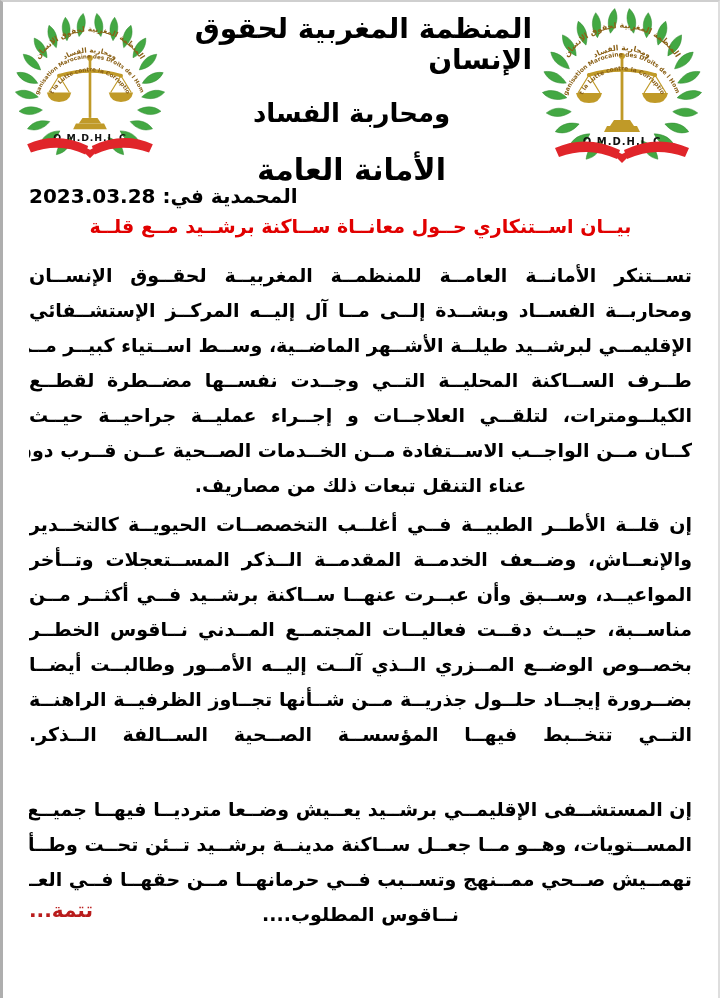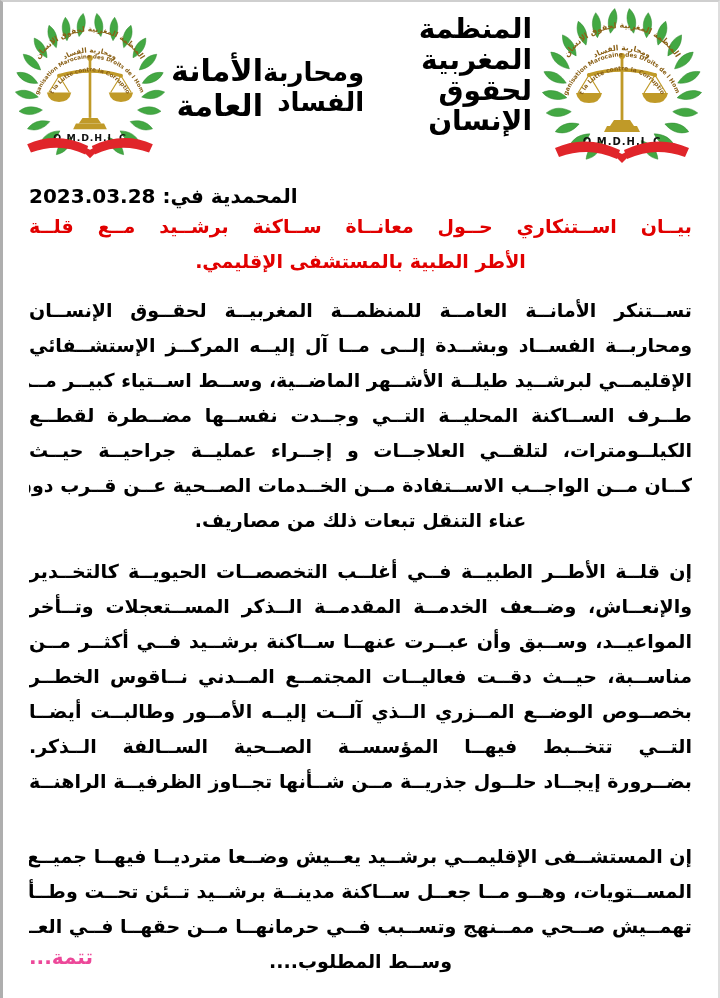--- a/index.html
+++ b/index.html
@@ -15,42 +15,42 @@
     direction:rtl;
     font-family:"DejaVu Sans",sans-serif;
     font-weight:700;
     color:#000;
   }
   
   .header{display:flex;align-items:flex-start;padding:4px 6px 0 6px;height:166px;}
   .logo{flex:none;display:block;}
   .logo-left{width:180px;height:160px;}
   .logo-right{width:162px;height:150px;margin-top:5px;}
-  .header-titles{flex:1;display:flex;align-items:center;padding-top:8px;}
+  .header-titles{flex:1;display:flex;flex-direction:column;align-items:center;padding-top:8px;}
   .ht1{font-size:28px;line-height:1.1;}
   .ht2{font-size:26px;margin-top:22px;}
   .ht3{font-size:30px;margin-top:24px;}
   
   .dateline{padding:12px 26px 0 26px;font-size:20px;text-align:left;}
   
   .doc-title{margin-top:1px;padding:0 26px;font-size:23px;line-height:40px;}
   
   .para{padding:0 26px;font-size:19px;line-height:35px;}
   .para .line{
     text-align:justify;
     text-align-last:justify;
     height:35px;overflow:hidden;
     white-space:nowrap;
   }
   .center-last .line:last-child{
     text-align:center;
     text-align-last:center;
   }
   .para1{margin-top:14px;}
-  .para2{margin-top:16px;}
+  .para2{margin-top:4px;}
   .para3{margin-top:40px;position:relative;}
   .continuation{
     position:absolute;left:26px;bottom:4px;
     font-size:20px;
   }
   svg text{font-family:"DejaVu Sans",sans-serif;font-weight:700;}
 </style>
 </head>
 <body>
 
@@ -138,44 +138,43 @@
     </div>
     <svg class="logo logo-right" viewBox="0 0 170 160">
       <use href="#omdhlc-logo"></use>
     </svg>
   </div>
 
   <div class="dateline">المحمدية في: 2023.03.28</div>
 
   <div class="para doc-title center-last" style="color:#e10000">
       <div class="line">بيــان اســتنكاري حــول معانــاة ســاكنة برشــيد مــع قلــة</div>
-      <div class="line">الأطر الطبية بالمستشفى الإقليمي.</div>
     </div>
 
   <div class="para para1 center-last">
       <div class="line">تســتنكر الأمانــة العامــة للمنظمــة المغربيــة لحقــوق الإنســان</div>
       <div class="line">ومحاربــة الفســاد وبشــدة إلــى مــا آل إليــه المركــز الإستشــفائي</div>
       <div class="line">الإقليمــي لبرشــيد طيلــة الأشــهر الماضــية، وســط اســتياء كبيــر مــن</div>
       <div class="line">طــرف الســاكنة المحليــة التــي وجــدت نفســها مضــطرة لقطــع</div>
       <div class="line">الكيلــومترات، لتلقــي العلاجــات  و إجــراء عمليــة جراحيــة حيــث</div>
       <div class="line">كــان مــن الواجــب الاســتفادة مــن الخــدمات الصــحية عــن قــرب دون</div>
       <div class="line">عناء التنقل تبعات ذلك من  مصاريف.</div>
     </div>
 
   <div class="para para2">
       <div class="line">إن قلــة الأطــر الطبيــة فــي أغلــب التخصصــات الحيويــة كالتخــدير</div>
       <div class="line">والإنعــاش، وضــعف الخدمــة المقدمــة الــذكر المســتعجلات وتــأخر</div>
       <div class="line">المواعيــد، وســبق وأن عبــرت عنهــا ســاكنة برشــيد  فــي أكثــر مــن</div>
       <div class="line">مناســبة، حيــث دقــت فعاليــات المجتمــع المــدني نــاقوس الخطــر</div>
       <div class="line">بخصــوص الوضــع المــزري الــذي آلــت إليــه الأمــور وطالبــت أيضــا</div>
+      <div class="line">بضــرورة  إيجــاد حلــول جذريــة مــن شــأنها تجــاوز الظرفيــة الراهنــة</div>
       <div class="line">التــي تتخــبط فيهــا المؤسســة الصــحية الســالفة الــذكر.</div>
-      <div class="line">بضــرورة  إيجــاد حلــول جذريــة مــن شــأنها تجــاوز الظرفيــة الراهنــة</div>
     </div>
 
   <div class="para para3 center-last">
-    <span class="continuation" style="color:#ec4899">تتمة...</span>
+    <span class="continuation" style="color:#b91c1c">تتمة...</span>
   <div class="line">إن المستشــفى الإقليمــي برشــيد يعــيش وضــعا مترديــا فيهــا جميــع</div>
       <div class="line">المســتويات، وهــو مــا جعــل ســاكنة مدينــة برشــيد تــئن تحــت وطــأة</div>
       <div class="line">تهمــيش صــحي ممــنهج وتســبب فــي حرمانهــا مــن حقهــا فــي العــلاج</div>
-      <div class="line">وســط المطلوب....</div>
+      <div class="line">نــاقوس المطلوب....</div>
     </div>
 
 </div>
 
 </body></html>

